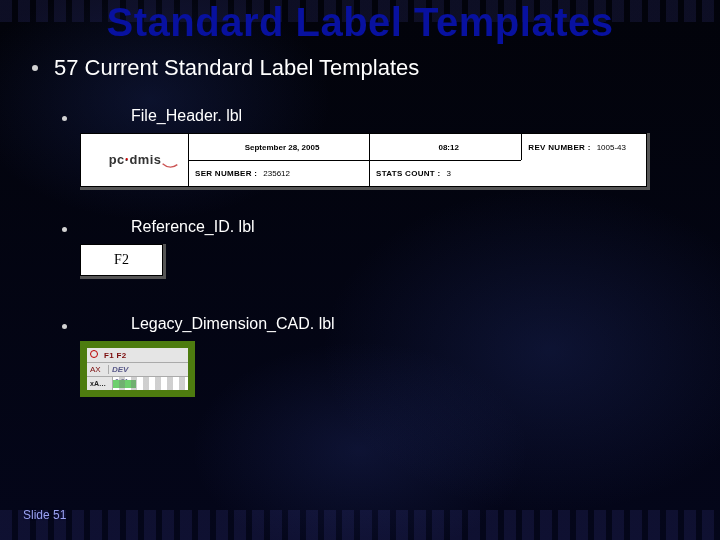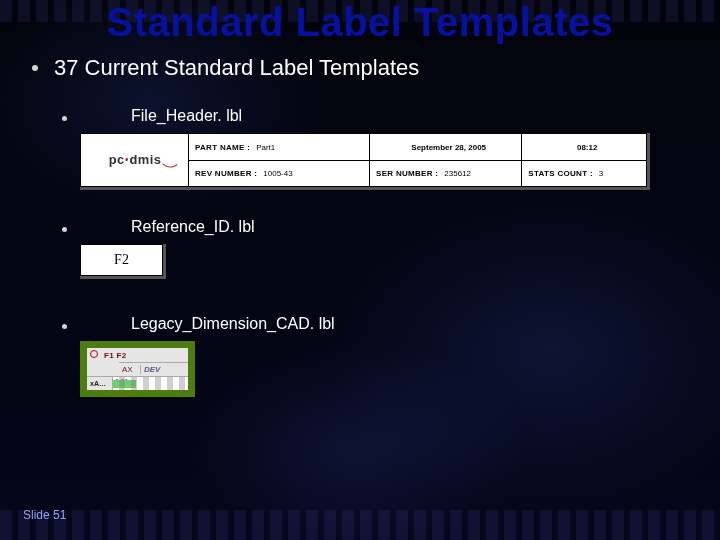--- a/index.html
+++ b/index.html
@@ -123,21 +123,21 @@
 
   
   .leg-wrap { margin-left: 48px; margin-top: 4px; width: 115px; }
   .leg-box {
     background: #e5e5e5;
     border: 7px solid #4d7c0f;
     font-size: 8px;
     color: #7a0a0a;
   }
   .leg-row { display: flex; height: 14px; align-items: center; }
-  .leg-row + .leg-row { border-top: 1px solid #aaa; margin-left: 32px; }
+  .leg-row + .leg-row { border-top: 1px solid #aaa; }
   .leg-icon { width: 10px; height: 10px; margin: 0 4px 0 3px; flex: 0 0 auto; }
   .leg-red-circle { border: 1.5px solid #b00; border-radius: 50%; width: 8px; height: 8px; }
   .leg-hdr1 { flex: 1; font-weight: 700; letter-spacing: 0.3px; }
   .leg-c1 { width: 22px; padding-left: 3px; border-right: 1px solid #aaa; }
   .leg-c2 { flex: 1; padding-left: 3px; color: #7a0a0a; font-weight: 700; }
   .leg-c2.ital { color: #5a5a8a; font-style: italic; }
   .leg-bar-row { display: flex; height: 14px; border-top: 1px solid #aaa; }
   .leg-bar-cell { width: 26px; padding-left: 3px; border-right: 1px solid #aaa; display:flex; align-items:center; color:#222; font-weight:700; font-size:7px; }
   .leg-bar-track {
     flex: 1; position: relative; background: #fff;
@@ -163,21 +163,21 @@
 <body>
 <div class="bg-layer"></div>
 <div class="edge-top"></div>
 <div class="edge-bottom"></div>
 
 <div class="content">
   <h1>Standard Label Templates</h1>
 
   <div class="bullet-row">
     <div class="b-dot"></div>
-    <div class="bullet-text">37 Current Standard Label Templates</div>
+    <div class="bullet-text">57 Current Standard Label Templates</div>
   </div>
 
   <div class="spacer-md"></div>
 
   <div class="bullet-row sub">
     <div class="b-dot sm"></div>
     <div class="bullet-text">File_Header. lbl</div>
   </div>
 
   <div class="file-header-wrap">
@@ -185,24 +185,20 @@
       <div class="fh-box">
         <div class="fh-logo">
           <svg class="logo-svg" viewBox="0 0 200 60">
             <rect x="0" y="0" width="200" height="60" fill="#fff"></rect>
             <text x="100" y="38" text-anchor="middle" font-family="Arial" font-size="28" font-weight="600" fill="#333" letter-spacing="1">pc·dmis</text>
             <circle cx="82" cy="28" r="2.5" fill="#c00"></circle>
             <path d="M 160 38 Q 176 52 192 40" stroke="#c55" stroke-width="3" fill="none"></path>
           </svg>
         </div>
         <div class="fh-grid">
-          <div class="fh-cell">
-            <span class="fh-label">PART NAME :</span>
-            <span class="fh-val">Part1</span>
-          </div>
           <div class="fh-cell center">
             <span class="fh-label"></span>
             <span class="fh-val" style="font-weight:700">September 28, 2005</span>
           </div>
           <div class="fh-cell center">
             <span class="fh-label"></span>
             <span class="fh-val" style="font-weight:700">08:12</span>
           </div>
           <div class="fh-cell">
             <span class="fh-label">REV NUMBER :</span>

